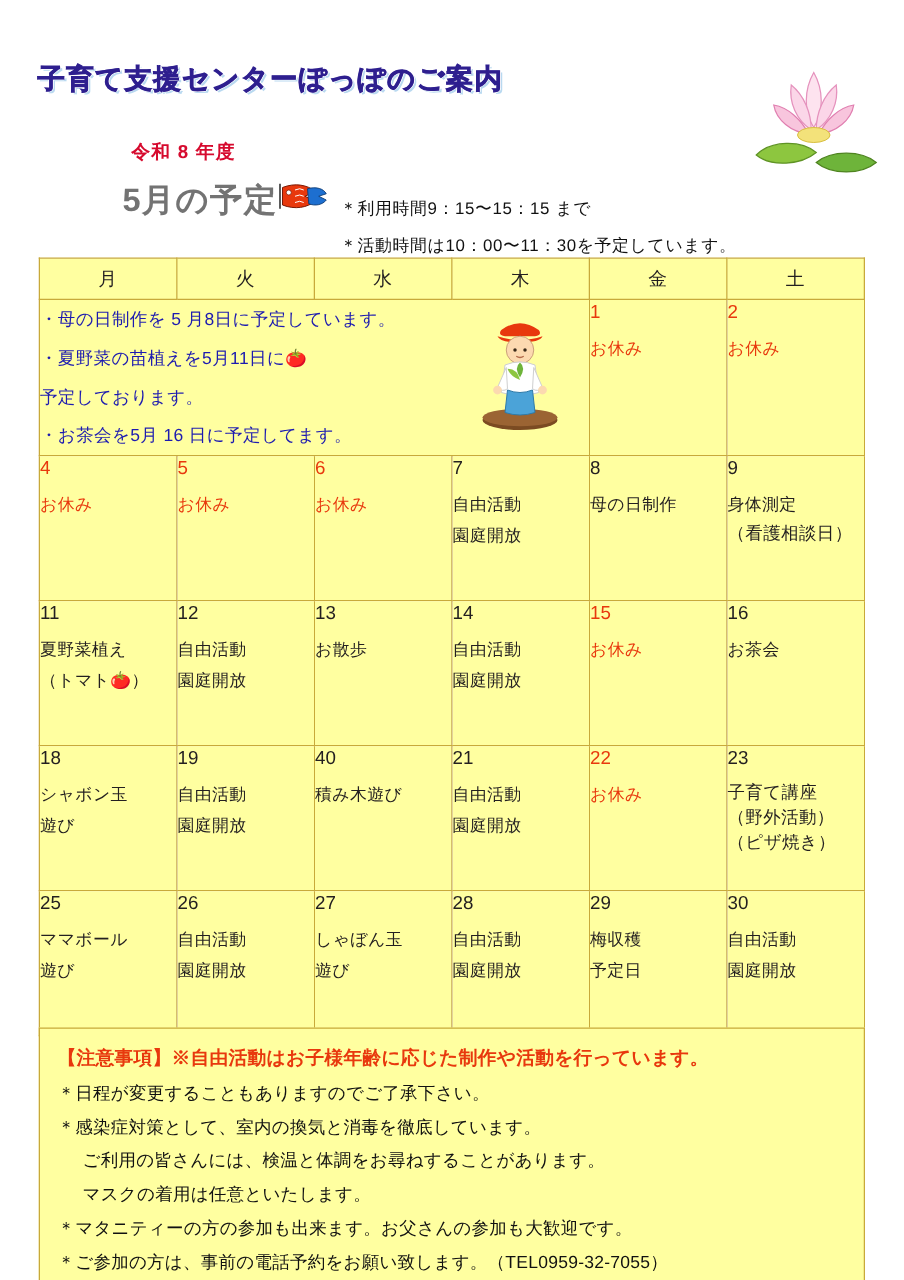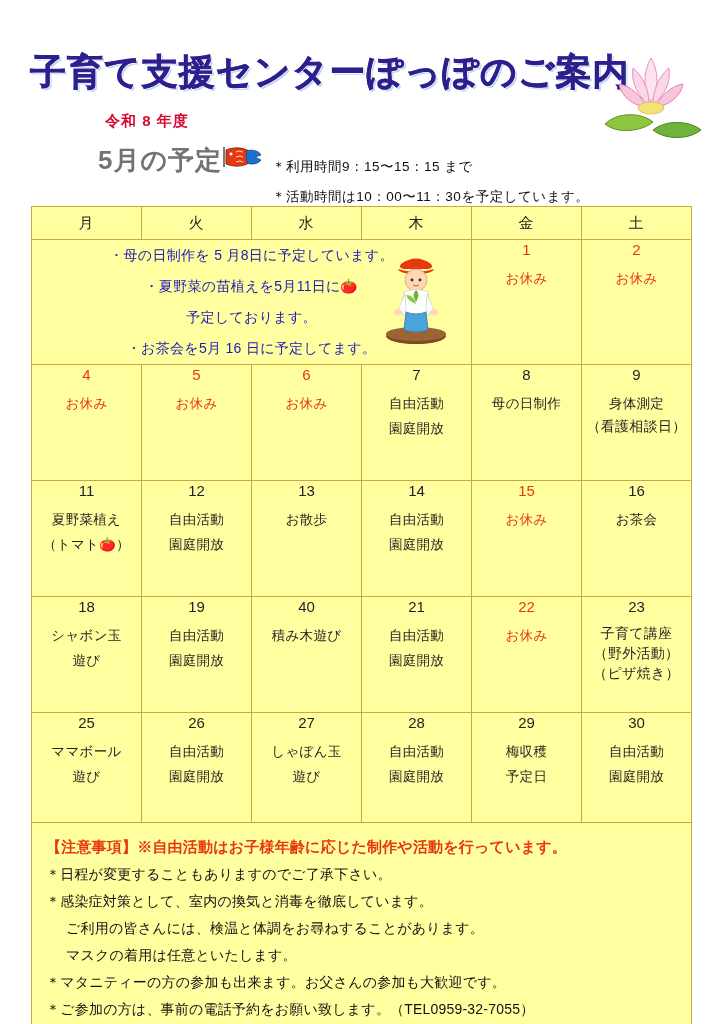--- a/index.html
+++ b/index.html
@@ -24,21 +24,21 @@
 
   
   .header {
     position: relative;
     height: 190px;
   }
   .title {
     position: absolute;
     left: 30px;
     top: 48px;
-    font-size: 36px;
+    font-size: 22px;
     font-weight: bold;
     letter-spacing: 1px;
     color: #2e1f8f;
     -webkit-text-stroke: 0.6px #2e1f8f;
     text-shadow:
       1px 0 0 #fff, -1px 0 0 #fff, 0 1px 0 #fff, 0 -1px 0 #fff,
       2px 2px 0 #b9d9f0;
     white-space: nowrap;
   }
   .year-label {
@@ -91,21 +91,20 @@
     top: 206px;
     width: 661px;
     border-collapse: collapse;
     table-layout: fixed;
   }
   .calendar th, .calendar td {
     border: 1px solid #c8a93a;
     background: #ffffa0;
     vertical-align: top;
     padding: 0;
-    text-align: center;
   }
   .calendar th {
     height: 32px;
     font-size: 15px;
     font-weight: normal;
     text-align: center;
     vertical-align: middle;
     letter-spacing: 1px;
   }
   .calendar thead th {

